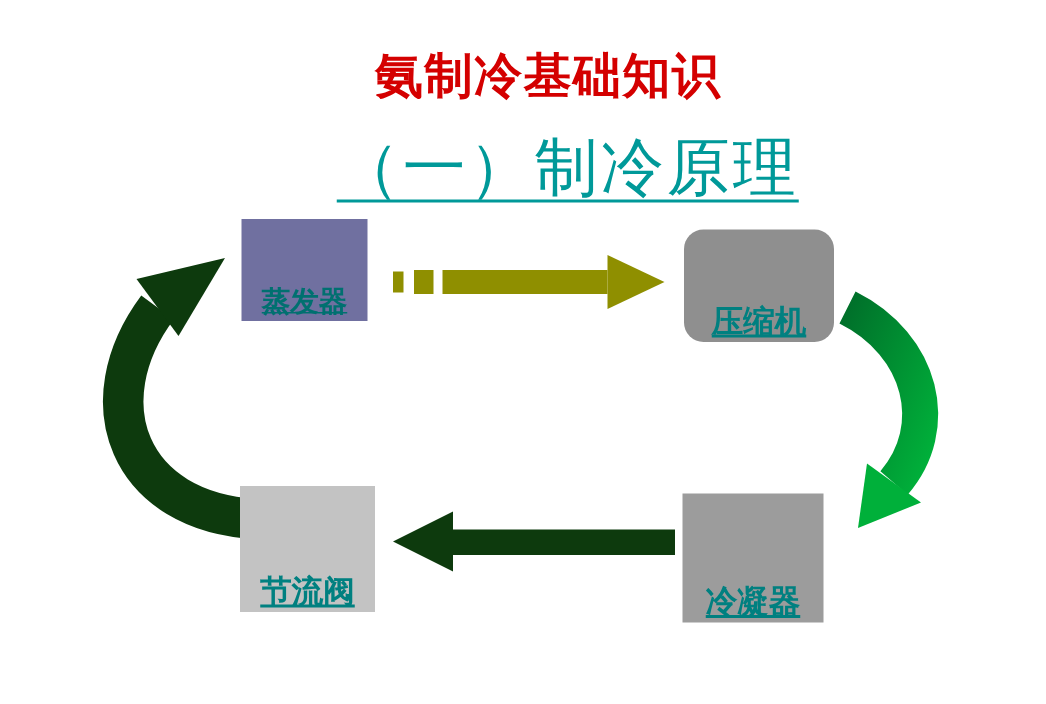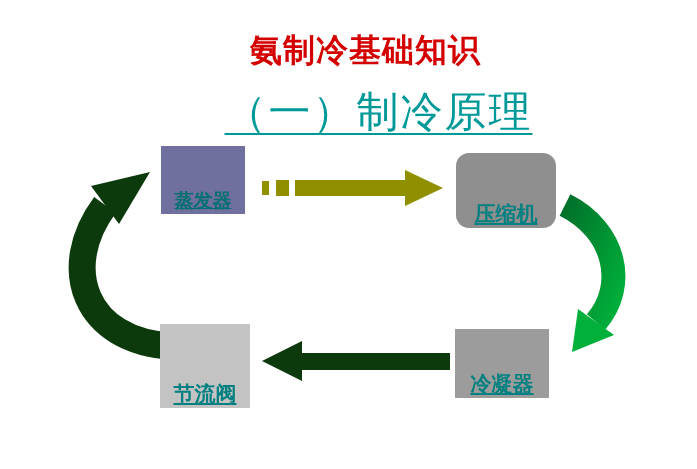--- a/index.html
+++ b/index.html
@@ -62,21 +62,21 @@
     font-weight: bold;
     color: var(--link_teal, #008080);
     text-decoration: underline;
     cursor: pointer;
     font-family: "Liberation Sans", sans-serif;
     white-space: nowrap;
   }
   .node-evaporator { left: 161px; top: 146px; width: 84px;  height: 68px; background: var(--evaporator_box, #7070a0); }
   .node-evaporator span { font-size: 19px; color: var(--evaporator_link_teal, #007070); }
   .node-compressor { left: 456px; top: 153px; width: 100px; height: 75px; background: var(--compressor_box, #8f8f8f); border-radius: 13px; }
-  .node-condenser  { left: 455px; top: 329px; width: 94px;  height: 69px; background: var(--condenser_box, #9c9c9c); }
+  .node-condenser  { left: 455px; top: 329px; width: 94px;  height: 86px; background: var(--condenser_box, #9c9c9c); }
   .node-throttle   { left: 160px; top: 324px; width: 90px;  height: 84px; background: var(--throttle_box, #c3c3c3); }
 </style>
 </head>
 <body>
 
 <div class="slide">
 
   <h1 class="title">氨制冷基础知识</h1>
 
   <div class="subtitle">（一）制冷原理</div>

